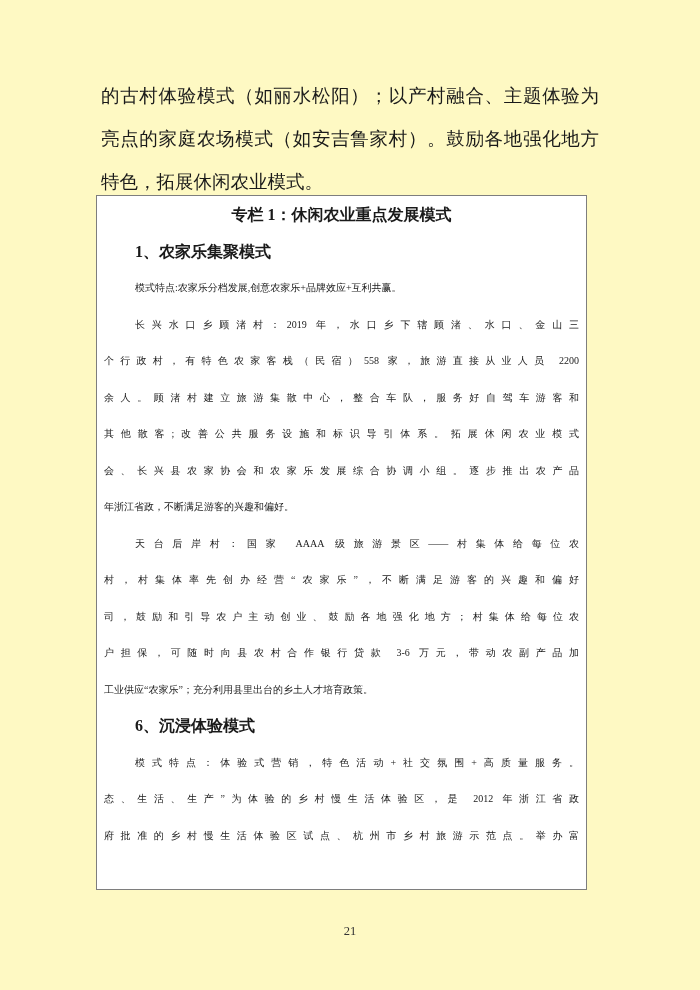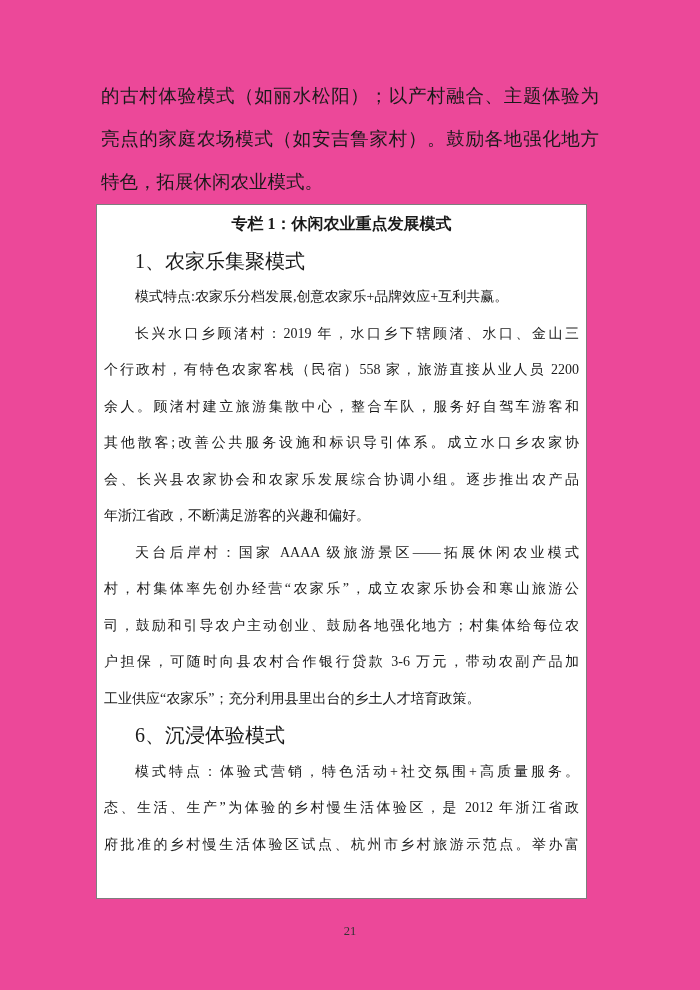--- a/index.html
+++ b/index.html
@@ -11,21 +11,21 @@
     position: relative;
     width: 700px;
     height: 990px;
     font-family: "Liberation Serif", "DejaVu Serif", serif;
     color: #1a1a1a;
     overflow: hidden;
   }
   .page {
     position: absolute;
     inset: 0;
-    background: #ec4899;
+    background: #fef9c3;
     padding-left: 16px;
   }
   
   .intro {
     position: absolute;
     top: 75px;
     left: 101px;
     width: 498px;
   }
   .t-line {
@@ -35,42 +35,42 @@
     text-align: justify;
     text-align-last: justify;
     overflow: hidden;
     white-space: normal;
   }
   .t-line.end { text-align-last: left; }
 
   
   .box {
     position: absolute;
-    top: 204px;
+    top: 195px;
     left: 96px;
     width: 491px;
     height: 695px;
     box-sizing: border-box;
     border: 1.5px solid #7e7e7e;
     padding: 1px 7px 0 7px;
     background: #ffffff;
   }
   .box-line {
     height: 36.5px;
     line-height: 36.5px;
-    font-size: 14px;
+    font-size: 10px;
     text-align: justify;
     text-align-last: justify;
     overflow: hidden;
   }
   .box-line.end { text-align-last: left; }
   .box-line.indent { padding-left: 31px; }
   .box-line.heading {
-    font-weight: normal;
-    font-size: 20px;
+    font-weight: bold;
+    font-size: 16px;
     padding-left: 31px;
     text-align: left;
     text-align-last: left;
   }
   .box-line.title {
     font-weight: bold;
     font-size: 16px;
     text-align: center;
     text-align-last: center;
   }
@@ -97,25 +97,25 @@
     </div>
 
   <div class="box" style="border-color: rgb(126, 126, 126);">
     <div class="box-line title">专栏 1：休闲农业重点发展模式</div>
     <div id="box-lines">
         <div class="box-line heading">1、农家乐集聚模式</div>
         <div class="box-line indent end">模式特点:农家乐分档发展,创意农家乐+品牌效应+互利共赢。</div>
         <div class="box-line indent">长兴水口乡顾渚村：2019 年，水口乡下辖顾渚、水口、金山三</div>
         <div class="box-line">个行政村，有特色农家客栈（民宿）558 家，旅游直接从业人员 2200</div>
         <div class="box-line">余人。顾渚村建立旅游集散中心，整合车队，服务好自驾车游客和</div>
-        <div class="box-line">其他散客;改善公共服务设施和标识导引体系。成立水口乡农家协</div>
+        <div class="box-line">其他散客;改善公共服务设施和标识导引体系。拓展休闲农业模式</div>
         <div class="box-line">会、长兴县农家协会和农家乐发展综合协调小组。逐步推出农产品</div>
         <div class="box-line end">年浙江省政，不断满足游客的兴趣和偏好。</div>
-        <div class="box-line indent">天台后岸村：国家 AAAA 级旅游景区——拓展休闲农业模式</div>
-        <div class="box-line">村，村集体率先创办经营“农家乐”，成立农家乐协会和寒山旅游公</div>
+        <div class="box-line indent">天台后岸村：国家 AAAA 级旅游景区——村集体给每位农</div>
+        <div class="box-line">村，村集体率先创办经营“农家乐”，不断满足游客的兴趣和偏好</div>
         <div class="box-line">司，鼓励和引导农户主动创业、鼓励各地强化地方；村集体给每位农</div>
         <div class="box-line">户担保，可随时向县农村合作银行贷款 3-6 万元，带动农副产品加</div>
         <div class="box-line end">工业供应“农家乐”；充分利用县里出台的乡土人才培育政策。</div>
         <div class="box-line heading">6、沉浸体验模式</div>
         <div class="box-line indent">模式特点：体验式营销，特色活动+社交氛围+高质量服务。</div>
         <div class="box-line">态、生活、生产”为体验的乡村慢生活体验区，是 2012 年浙江省政</div>
         <div class="box-line">府批准的乡村慢生活体验区试点、杭州市乡村旅游示范点。举办富</div>
       </div>
   </div>
 

